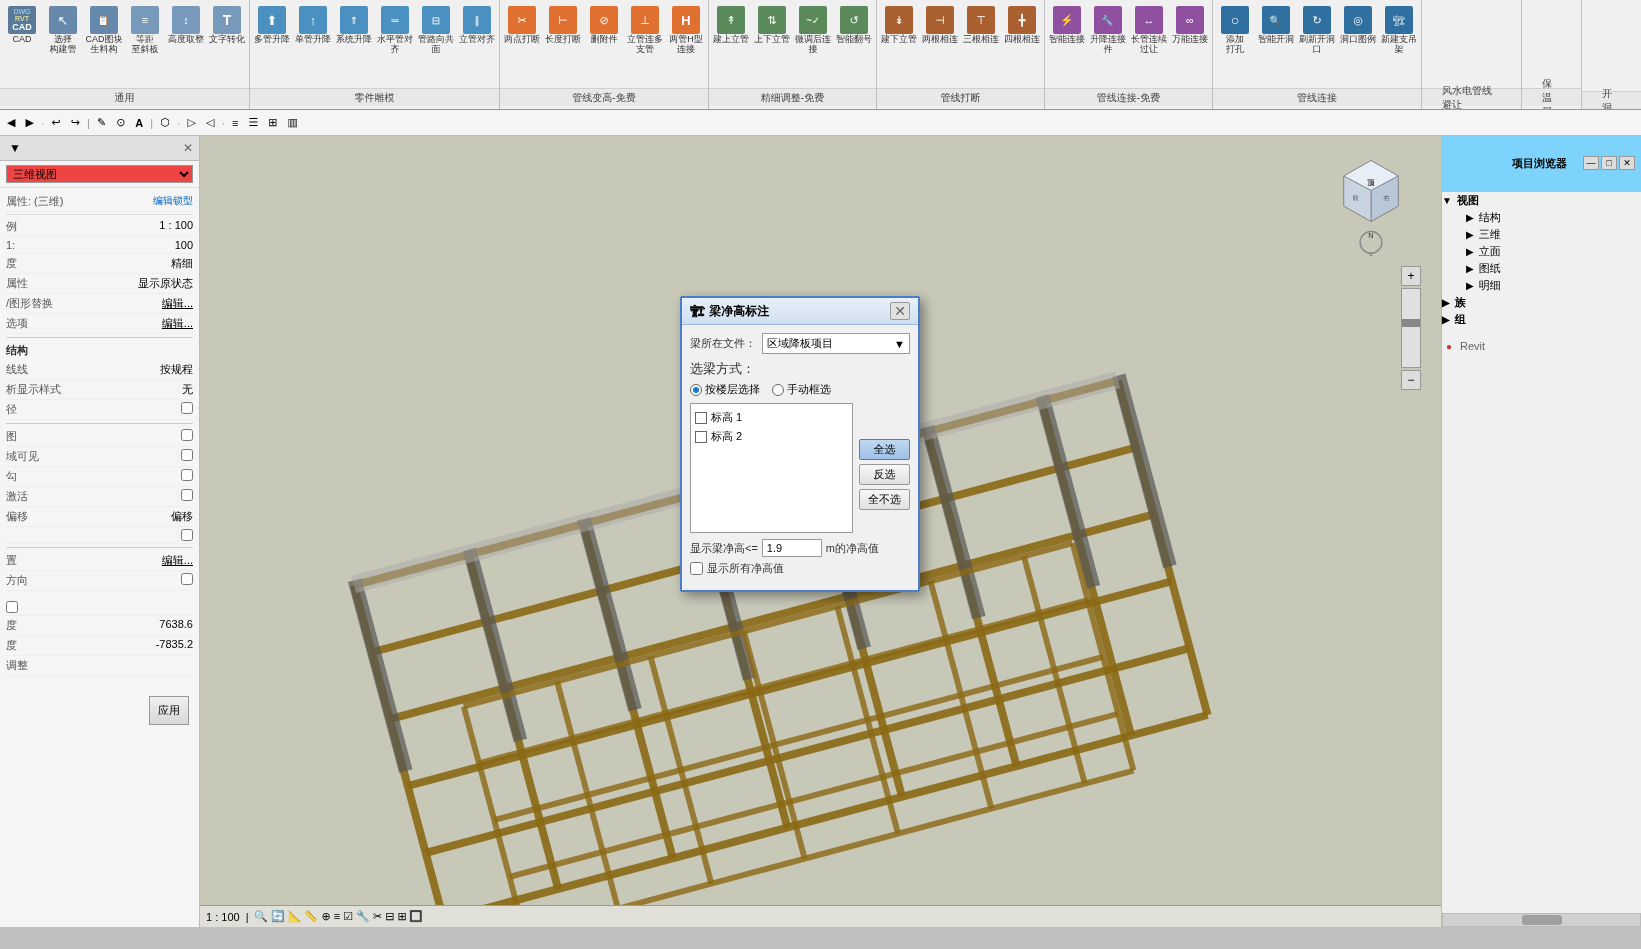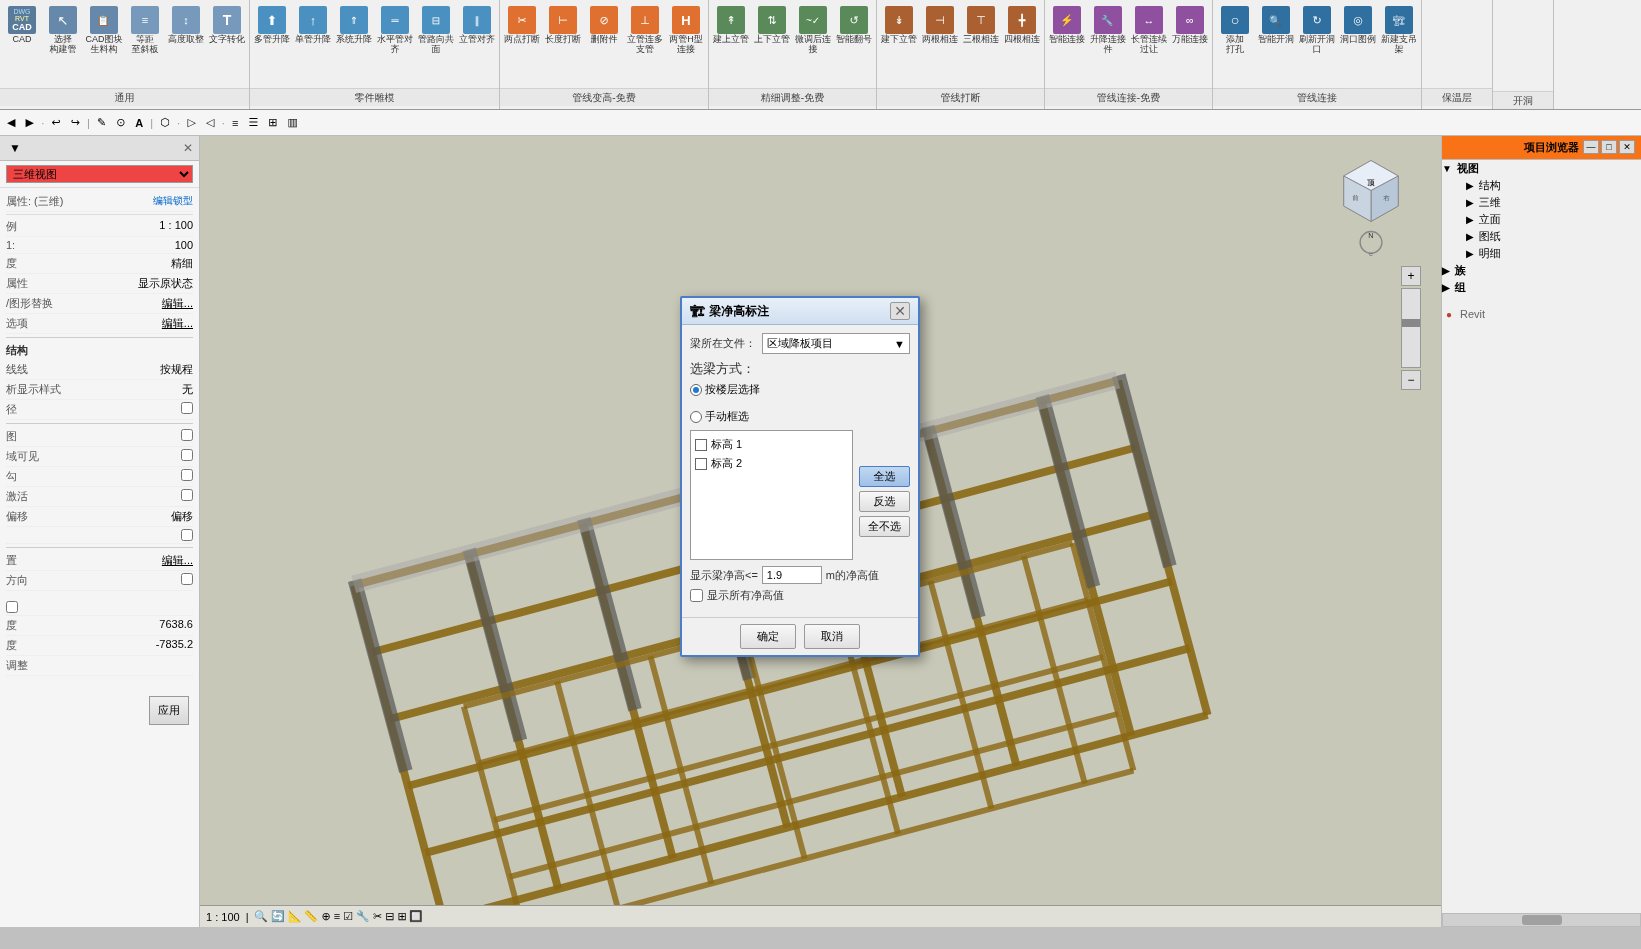--- a/index.html
+++ b/index.html
@@ -21,21 +21,21 @@
     .sidebar-view-dropdown { font-size: 11px; border: 1px solid #999; background: #ef4444; padding: 1px 2px; cursor: pointer; flex: 1; }
     .sidebar-row-link { color: #0066cc; cursor: pointer; text-decoration: underline; font-size: 11px; }
     .properties-area { flex: 1; overflow-y: auto; padding: 4px 6px; }
     .prop-row { display: flex; justify-content: space-between; padding: 2px 0; font-size: 11px; border-bottom: 1px solid #eee; }
     .prop-label { color: #555; }
     .prop-value { color: #000; }
     .prop-checkbox { width: 12px; height: 12px; }
 
     
     .right-sidebar { width: 200px; background: #f0f0f0; border-left: 1px solid #bbb; display: flex; flex-direction: column; }
-    .right-sidebar-header { background: #f97316; padding: 4px 6px; font-size: 11px; font-weight: bold; text-align: right; border-bottom: 1px solid #bbb; display: flex; justify-content: flex-end; gap: 4px; }
+    .right-sidebar-header { background: #7dd3fc; padding: 20px 6px; font-size: 11px; font-weight: bold; text-align: right; border-bottom: 1px solid #bbb; display: flex; justify-content: flex-end; gap: 16px; }
     .right-sidebar-btn { width: 16px; height: 14px; font-size: 9px; display: flex; align-items: center; justify-content: center; border: 1px solid #999; background: #ddd; cursor: pointer; }
     .right-tree { padding: 0; font-size: 11px; }
     .tree-item { padding: 1px 0 1px 12px; cursor: pointer; }
     .tree-arrow { display: inline-block; margin-right: 2px; font-size: 10px; }
     .tree-root { padding: 1px 0; font-weight: bold; cursor: pointer; }
     .revit-view { padding: 2px 4px; font-size: 11px; color: #666; }
 
     
     .nav-cube { position: absolute; top: 10px; right: 10px; width: 100px; height: 100px; }
     .nav-cube svg { width: 100px; height: 100px; }
@@ -44,21 +44,21 @@
     .dialog-overlay { position: absolute; top: 0; left: 0; right: 0; bottom: 0; z-index: 100; }
     .dialog { position: absolute; top: 160px; left: 480px; width: 240px; background: #f0f0f0; border: 2px solid #4a7cc7; box-shadow: 4px 4px 12px rgba(0,0,0,0.4); border-radius: 2px; }
     .dialog-title-bar { background: linear-gradient(to bottom, #e8f0f8, #d0dff0); padding: 4px 8px; display: flex; align-items: center; justify-content: space-between; border-bottom: 1px solid #a0b8d8; }
     .dialog-title { font-size: 12px; font-weight: bold; display: flex; align-items: center; gap: 4px; }
     .dialog-close { cursor: pointer; font-size: 14px; color: #666; border: 1px solid #999; padding: 0 3px; background: #e0e0e0; border-radius: 2px; }
     .dialog-body { padding: 8px; }
     .dialog-row { display: flex; align-items: center; gap: 6px; margin-bottom: 6px; font-size: 11px; }
     .dialog-label { color: #333; white-space: nowrap; }
     .dialog-dropdown { border: 1px solid #999; background: #fff; padding: 2px 4px; font-size: 11px; flex: 1; cursor: pointer; display: flex; align-items: center; justify-content: space-between; }
     .dialog-section-label { font-size: 13px; margin-bottom: 4px; color: #333; }
-    .dialog-radio-group { display: flex; gap: 12px; margin-bottom: 6px; flex-direction: column; }
+    .dialog-radio-group { display: flex; gap: 12px; margin-bottom: 6px; }
     .dialog-radio { display: flex; align-items: center; gap: 3px; font-size: 11px; cursor: pointer; }
     .radio-circle { width: 12px; height: 12px; border: 1px solid #666; border-radius: 50%; display: flex; align-items: center; justify-content: center; background: #fff; }
     .radio-circle.checked { background: #fff; }
     .radio-dot { width: 6px; height: 6px; border-radius: 50%; background: #1a7ad4; }
     .dialog-content-area { display: flex; gap: 6px; margin-bottom: 6px; }
     .dialog-list-area { flex: 1; border: 1px solid #999; background: #fff; min-height: 130px; padding: 4px; }
     .dialog-list-item { display: flex; align-items: center; gap: 4px; padding: 2px 0; font-size: 11px; }
     .dialog-checkbox { width: 12px; height: 12px; border: 1px solid #666; background: #fff; display: inline-block; }
     .dialog-btn-group { display: flex; flex-direction: column; gap: 4px; margin-top: 36px; }
     .dialog-btn { border: 1px solid #999; background: linear-gradient(to bottom, #f8f8f8, #e0e0e0); padding: 2px 8px; cursor: pointer; font-size: 11px; text-align: center; border-radius: 2px; min-width: 44px; }
@@ -267,20 +267,25 @@
         <div class="ticon-label">洞口图例</div>
       </div>
       <div class="ticon">
         <div class="ticon-img" style="background:#3070a0; font-size:10px;">🏗</div>
         <div class="ticon-label">新建支吊架</div>
       </div>
     </div>
     <div class="toolbar-group-label">管线连接</div>
   </div>
 
+  <div class="toolbar-group" style="min-width:100px;">
+    <div class="toolbar-group-icons">
+    </div>
+    <div class="toolbar-group-label">风水电管线避让</div>
+  </div>
 
   <div class="toolbar-group" style="min-width:60px;">
     <div class="toolbar-group-icons"></div>
     <div class="toolbar-group-label">保温层</div>
   </div>
 
   <div class="toolbar-group" style="min-width:60px;justify-content:flex-end;">
     <div class="toolbar-group-icons"></div>
     <div class="toolbar-group-label">开洞</div>
   </div>
@@ -572,24 +577,20 @@
             <input class="dialog-input" type="text" value="1.9" style="">
             <span class="dialog-label">m的净高值</span>
           </div>
 
           <div class="dialog-checkbox-row">
             <input type="checkbox" style="">
             <span class="dialog-label">显示所有净高值</span>
           </div>
         </div>
 
-        <div class="dialog-footer">
-          <button class="dialog-footer-btn">确定</button>
-          <button class="dialog-footer-btn">取消</button>
-        </div>
       </div>
     </div>
   </div>
 
   <div class="right-sidebar">
     <div class="right-sidebar-header">
       <span>项目浏览器</span>
       <div style="display:flex; gap:2px;">
         <button class="right-sidebar-btn">—</button>
         <button class="right-sidebar-btn">□</button>

